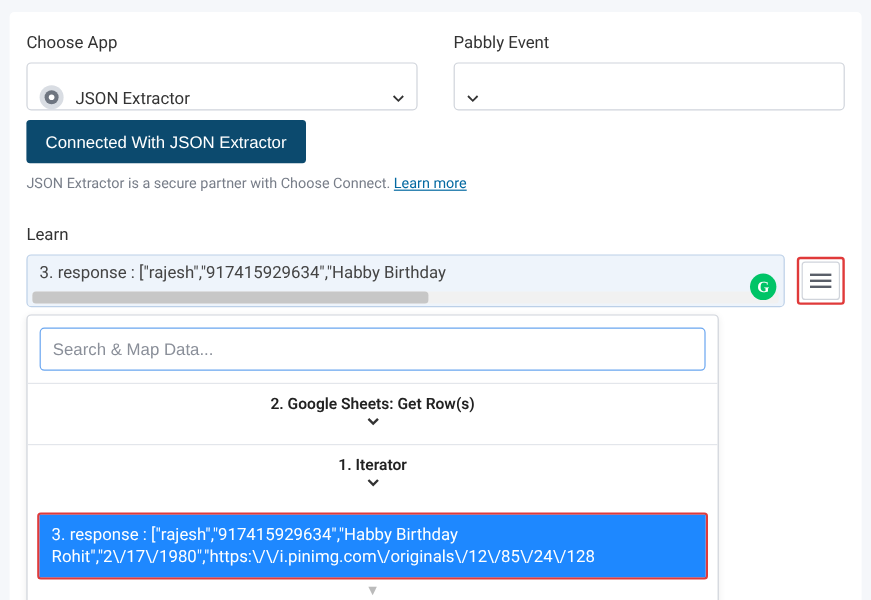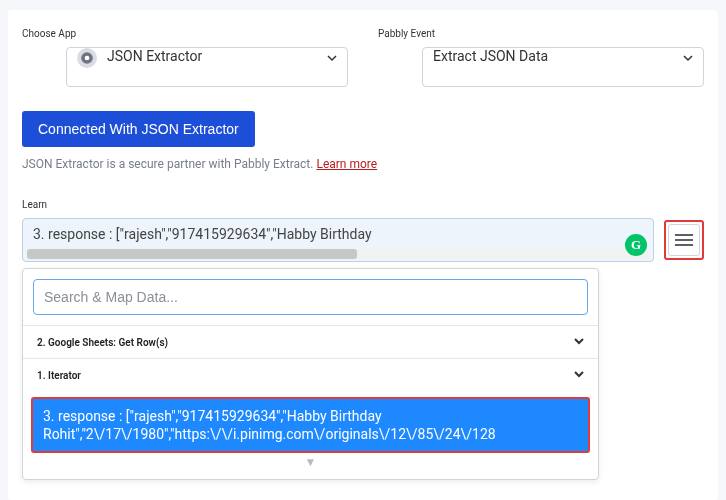--- a/index.html
+++ b/index.html
@@ -1,43 +1,43 @@
 <!DOCTYPE html>
 <html><head>
 <meta charset="utf-8">
 <style>
 * { box-sizing: border-box; margin: 0; padding: 0; }
 body { font-family: -apple-system, BlinkMacSystemFont, "Segoe UI", Roboto, Arial, sans-serif; background: #f5f7fa; width: 726px; height: 500px; overflow: hidden; padding-top: 10px; }
 .card { background: #fff; margin: 0 8px; border-radius: 4px; padding: 18px 14px 20px 14px; position: relative; }
 .row { display: flex; gap: 30px; }
 .col { flex: 1; }
-.label { font-size: 10px; color: #333; margin-bottom: 8px; }
-.select { display: flex; align-items: flex-start; border: 1px solid #d0d4db; border-radius: 4px; height: 40px; padding: 0 10px; background: #fff; position: relative; cursor: pointer; margin-left: 44px; }
+.label { font-size: 14px; color: #333; margin-bottom: 8px; }
+.select { display: flex; align-items: flex-end; border: 1px solid #d0d4db; border-radius: 4px; height: 40px; padding: 0 10px; background: #fff; position: relative; cursor: pointer; }
 .select .sel-text { flex: 1; font-size: 14px; color: #333; }
 .select .caret { color: #333; }
 .app-icon { width: 20px; height: 20px; border-radius: 50%; background: #d9dde3; margin-right: 10px; display: flex; align-items: center; justify-content: center; }
 .app-icon svg { width: 14px; height: 14px; }
-.btn-primary { margin-top: 24px; display: inline-block; background: #1d4ed8; color: #fff; border: none; padding: 10px 16px; border-radius: 3px; font-size: 14px; cursor: pointer; }
+.btn-primary { margin-top: 8px; display: inline-block; background: #0c4a6e; color: #fff; border: none; padding: 10px 16px; border-radius: 3px; font-size: 14px; cursor: pointer; }
 .help-text { margin-top: 10px; font-size: 12px; color: #787e89; }
-.help-text a { color: #b91c1c; text-decoration: underline; }
+.help-text a { color: #0369a1; text-decoration: underline; }
 .data-section { margin-top: 28px; }
 .data-row { display: flex; align-items: flex-start; gap: 10px; }
 .data-input { flex: 1; border: 1px solid #bcd0e8; background: #eef4fb; border-radius: 4px; height: 44px; padding: 6px 10px; position: relative; overflow: hidden; }
 .data-input .di-text { font-size: 14px; color: #444; line-height: 1.3; white-space: nowrap; overflow: hidden; }
 .data-input .scrollbar { position: absolute; bottom: 2px; left: 4px; right: 4px; height: 10px; background: #f1f1f1; border-radius: 3px; }
 .data-input .scrollbar .thumb { position: absolute; left: 0; width: 330px; height: 10px; background: #c7c7c7; border-radius: 3px; }
 .g-badge { position: absolute; bottom: 5px; right: 6px; width: 22px; height: 22px; background: #00c467; border-radius: 50%; display: flex; align-items: center; justify-content: center; color: #fff; font-size: 13px; font-weight: bold; font-family: Georgia, serif; }
 .menu-btn-wrap { width: 40px; height: 40px; border: 2px solid #e03a3a; border-radius: 3px; display: flex; align-items: center; justify-content: center; margin-top: 2px; }
 .menu-btn { width: 32px; height: 32px; border: 1px solid #d0d4db; border-radius: 3px; display: flex; align-items: center; justify-content: center; background: #fff; cursor: pointer; }
 .menu-btn svg { width: 18px; height: 14px; }
 .dropdown { margin-top: 6px; border: 1px solid #d0d4db; border-radius: 4px; background: #fff; box-shadow: 0 2px 6px rgba(0,0,0,0.08); padding: 10px 0 8px 0; width: 577px; }
 .dropdown .search { margin: 0 10px 10px 10px; border: 1.5px solid #6aa6f0; border-radius: 4px; height: 36px; padding: 0 10px; display: flex; align-items: center; }
 .dropdown .search input { border: none; outline: none; width: 100%; font-size: 14px; color: #333; }
 .dropdown .search input::placeholder { color: #8a8f99; }
-.dd-item { display: flex; align-items: center; justify-content: space-between; padding: 10px 14px; font-size: 10px; color: #222; border-top: 1px solid #e3e6eb; cursor: pointer; font-weight: 600; }
+.dd-item { display: flex; align-items: center; justify-content: space-between; padding: 10px 14px; font-size: 13px; color: #222; border-top: 1px solid #e3e6eb; cursor: pointer; font-weight: 600; flex-direction: column; }
 .dd-item .chev { color: #333; }
 .dd-selected-wrap { margin: 0px 8px 0px 8px; border: 2.5px solid #e03a3a; border-radius: 3px; margin-top: 6px; }
 .dd-selected { background: #1e88ff; color: #fff; padding: 8px 10px; font-size: 14px; line-height: 1.3; min-height: 44px; overflow: hidden; white-space: nowrap; }
 .caret svg, .chev svg { width: 10px; height: 10px; }
 .down-ind { text-align: center; color: #bbb; font-size: 12px; padding: 2px 0; }
 </style>
 </head>
 <body>
 
 <div class="card">
@@ -55,34 +55,33 @@
         <span class="caret">
           <svg viewBox="0 0 10 10">
               <path d="M1 3 L5 7 L9 3" fill="none" stroke="#333" stroke-width="1.5"></path>
             </svg>
         </span>
       </div>
     </div>
     <div class="col">
       <div class="label">Pabbly Event</div>
       <div class="select">
-        <span class="sel-text">Extract JSON Data</span>
         <span class="caret">
           <svg viewBox="0 0 10 10">
               <path d="M1 3 L5 7 L9 3" fill="none" stroke="#333" stroke-width="1.5"></path>
             </svg>
         </span>
       </div>
     </div>
   </div>
 
   <button class="btn-primary">Connected With JSON Extractor</button>
 
   <div class="help-text">
-    <span>JSON Extractor is a secure partner with Pabbly Extract.</span>
+    <span>JSON Extractor is a secure partner with Choose Connect.</span>
     <a href="#">Learn more</a>
   </div>
 
   <div class="data-section">
     <div class="label">Learn</div>
     <div class="data-row">
       <div class="data-input">
         <div class="di-text">3. response : ["rajesh","917415929634","Habby Birthday</div>
         <div class="scrollbar">
           <div class="thumb"></div>

